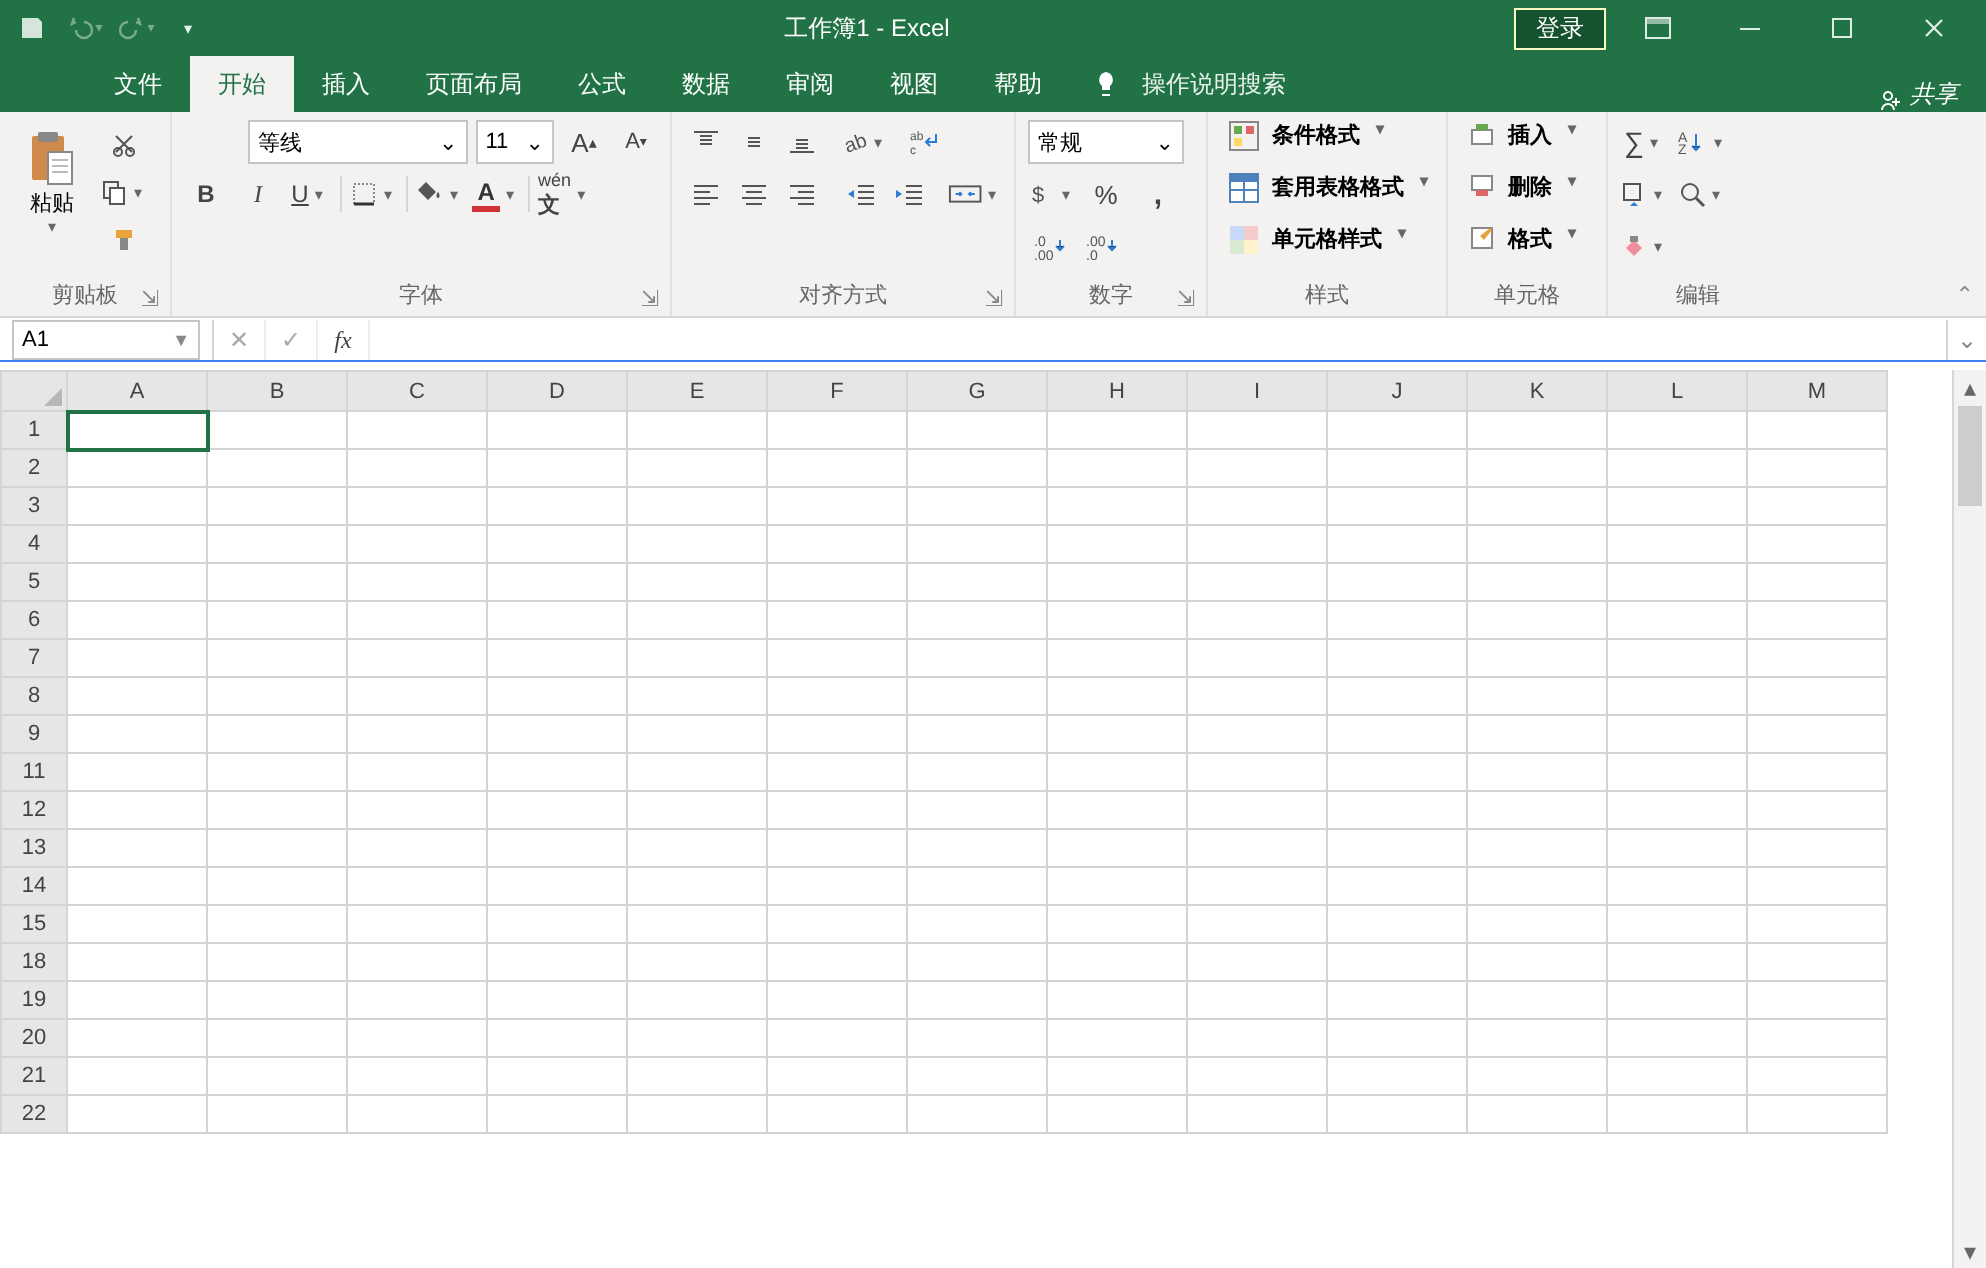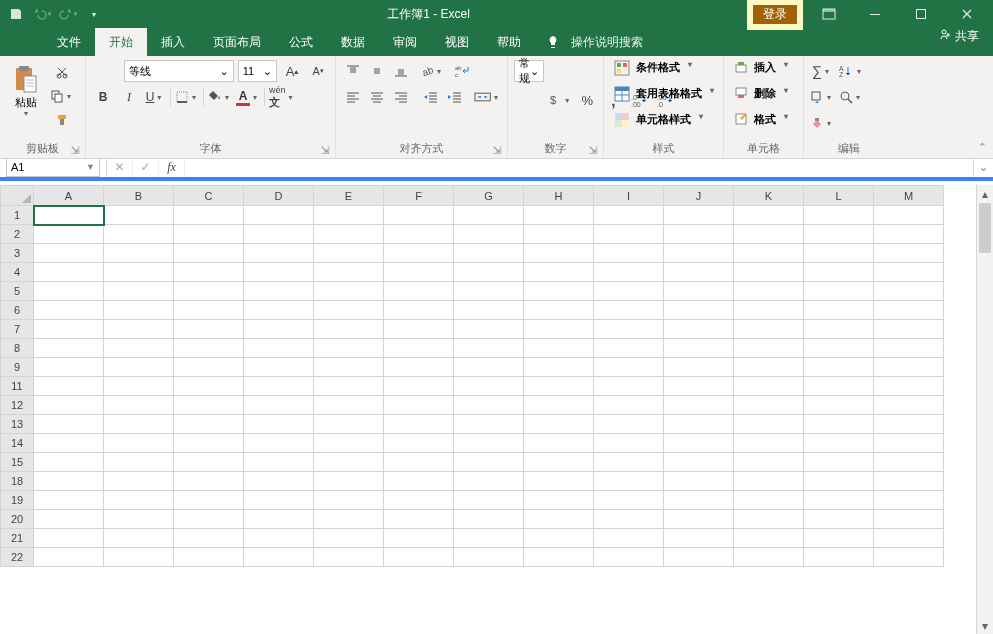--- a/index.html
+++ b/index.html
@@ -5,31 +5,31 @@
 * { margin: 0; padding: 0; box-sizing: border-box; font-family: "Microsoft YaHei", "Segoe UI", sans-serif; }
 body { width: 993px; height: 634px; background: #fff; overflow: hidden; font-size: 12px; }
 
 
 .titlebar { height: 28px; background: #217346; display: flex; align-items: center; color: #fff; }
 .qat { display: flex; align-items: center; gap: 2px; padding: 0 4px; }
 .qat .qbtn { width: 24px; height: 24px; display: flex; align-items: center; justify-content: center; color: #fff; opacity: .9; cursor: pointer; }
 .qat .qbtn.dis { opacity: .4; }
 .title-center { flex: 1; text-align: center; font-size: 12px; }
 .title-right { display: flex; align-items: center; gap: 6px; padding-right: 6px; }
-.signin { background: #a16207; border: 6px solid #fef9c3; padding: 1px 10px; font-size: 12px; color: #fff; cursor: pointer; }
+.signin { background: #14532d; border: 1px solid #fef9c3; padding: 1px 10px; font-size: 12px; color: #fff; cursor: pointer; }
 .winbtn { width: 40px; height: 28px; display: flex; align-items: center; justify-content: center; color: #fff; opacity: .85; cursor: pointer; }
 
 
 .tabs { height: 28px; background: #217346; display: flex; align-items: stretch; color: #fff; padding-left: 43px; }
 .tab { padding: 0 14px; display: flex; align-items: center; font-size: 12px; cursor: pointer; }
 .tab.active { background: #f3f2f1; color: #217346; }
 .tabs .bulb { width: 20px; display: flex; align-items: center; justify-content: center; margin-left: 8px; }
 .tabs .tellme { padding: 0 8px; display: flex; align-items: center; font-size: 12px; opacity: .9; }
 .tabs .spacer { flex: 1; }
-.share { padding: 0 14px; display: flex; align-items: flex-start; gap: 4px; cursor: pointer; }
+.share { padding: 0 14px; display: flex; align-items: flex-end; gap: 4px; cursor: pointer; font-style: italic; }
 
 
 .ribbon { height: 103px; background: #f3f2f1; border-bottom: 1px solid #d6d6d6; display: flex; align-items: stretch; position: relative; }
 .group { border-right: 1px solid #e1e1e1; display: flex; flex-direction: column; justify-content: space-between; padding: 4px 6px 0 6px; }
 .group .body { display: flex; gap: 4px; flex: 1; }
 .group .label { text-align: center; font-size: 11px; color: #666; height: 18px; line-height: 16px; position: relative; }
 .group .label .dlg { position: absolute; right: -2px; top: 2px; width: 12px; height: 12px; color: #888; cursor: pointer; }
 
 
 .paste-big { width: 40px; display: flex; flex-direction: column; align-items: center; justify-content: flex-start; cursor: pointer; padding-top: 4px; }
@@ -46,34 +46,34 @@
 .ibtn { min-width: 22px; height: 22px; display: flex; align-items: center; justify-content: center; cursor: pointer; color: #444; }
 .splitbtn { display: flex; align-items: center; cursor: pointer; }
 .splitbtn .dd { font-size: 8px; color: #666; padding: 0 3px; }
 .colorbar { width: 14px; height: 3px; }
 
 
 .align-group .body { flex-direction: column; gap: 4px; }
 .align-row { display: flex; gap: 2px; }
 
 
-.num-group .body { flex-direction: row; gap: 4px; }
+.num-group .body { flex-direction: column; gap: 4px; }
 .num-format { width: 78px; height: 22px; border: 1px solid #c8c6c4; background: #fff; display: flex; align-items: center; padding: 0 4px; font-size: 11px; justify-content: space-between; cursor: pointer; }
 
 
 .stack { display: flex; flex-direction: column; gap: 4px; padding-top: 0; }
 .textbtn { display: flex; gap: 6px; cursor: pointer; font-size: 11px; height: 22px; padding: 0 4px; white-space: nowrap; font-weight: bold; }
 .textbtn .dd { font-size: 8px; color: #666; margin-left: 2px; }
 .edit-double { display: flex; gap: 6px; }
 .edit-col { display: flex; flex-direction: column; gap: 4px; }
 
 .collapse { position: absolute; right: 6px; bottom: 4px; color: #888; cursor: pointer; font-size: 11px; }
 
 
-.formulabar { height: 22px; border-bottom: 4px solid #3b82f6; display: flex; align-items: flex-end; background: #fff; }
+.formulabar { height: 22px; border-bottom: 1px solid #3b82f6; display: flex; align-items: flex-end; background: #fff; }
 .namebox { width: 94px; height: 20px; border: 1px solid #c8c6c4; margin: 0 6px; display: flex; align-items: center; justify-content: space-between; padding: 0 4px; font-size: 11px; cursor: text; }
 .fbtn { width: 26px; height: 20px; display: flex; align-items: center; justify-content: center; color: #aaa; cursor: pointer; border-right: 1px solid #eee; }
 .fbtn.fx { color: #444; font-style: italic; font-family: serif; }
 .finput { flex: 1; height: 20px; border: none; outline: none; padding: 0 6px; font-size: 11px; }
 .fexpand { width: 20px; height: 20px; display: flex; align-items: center; justify-content: center; color: #888; cursor: pointer; border-left: 1px solid #d6d6d6; }
 
 
 .gridwrap { position: absolute; top: 185px; left: 0; right: 0; bottom: 0; display: flex; }
 .gridmain { flex: 1; overflow: hidden; position: relative; }
 table.grid { border-collapse: collapse; table-layout: fixed; }

